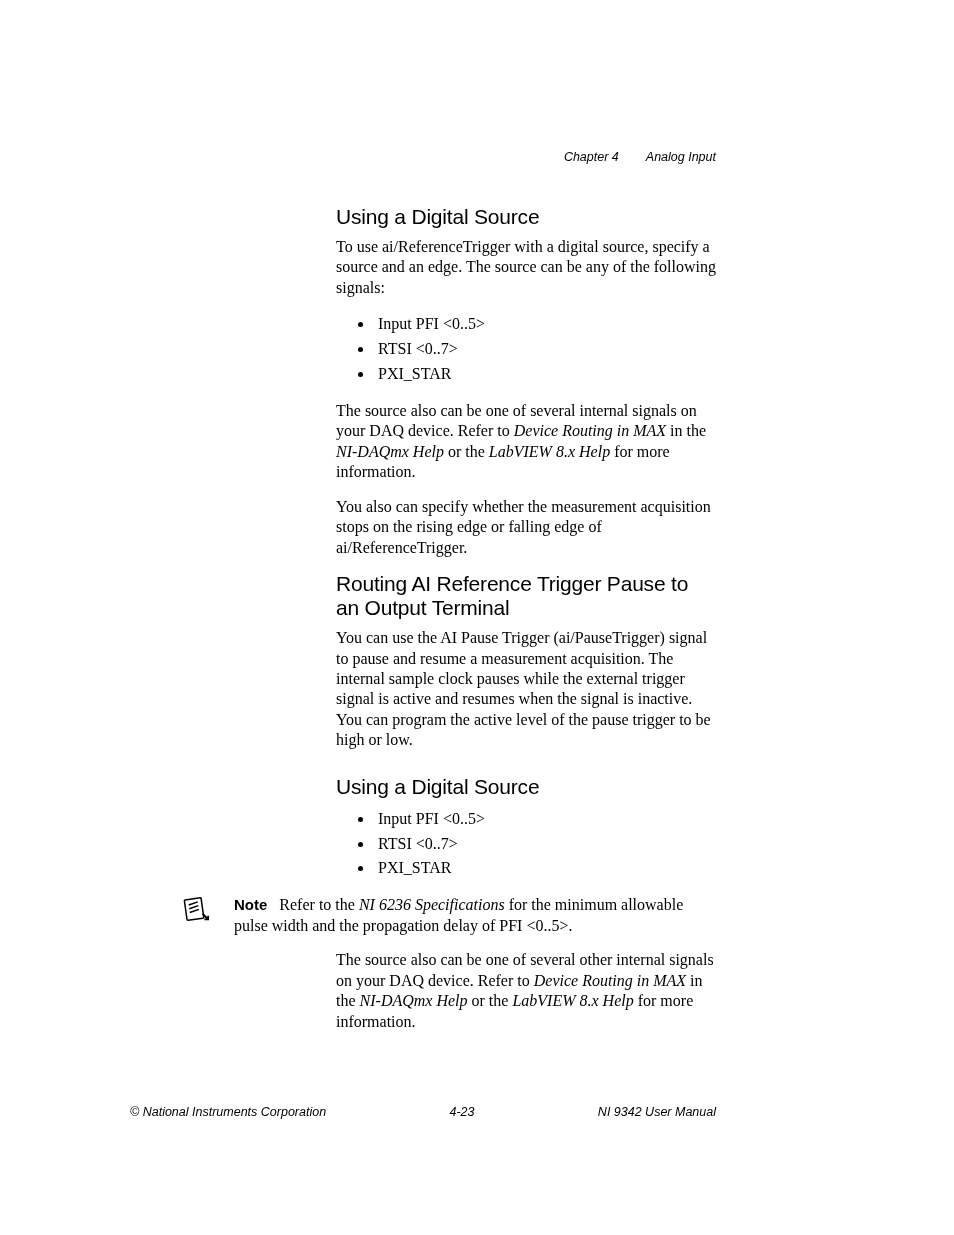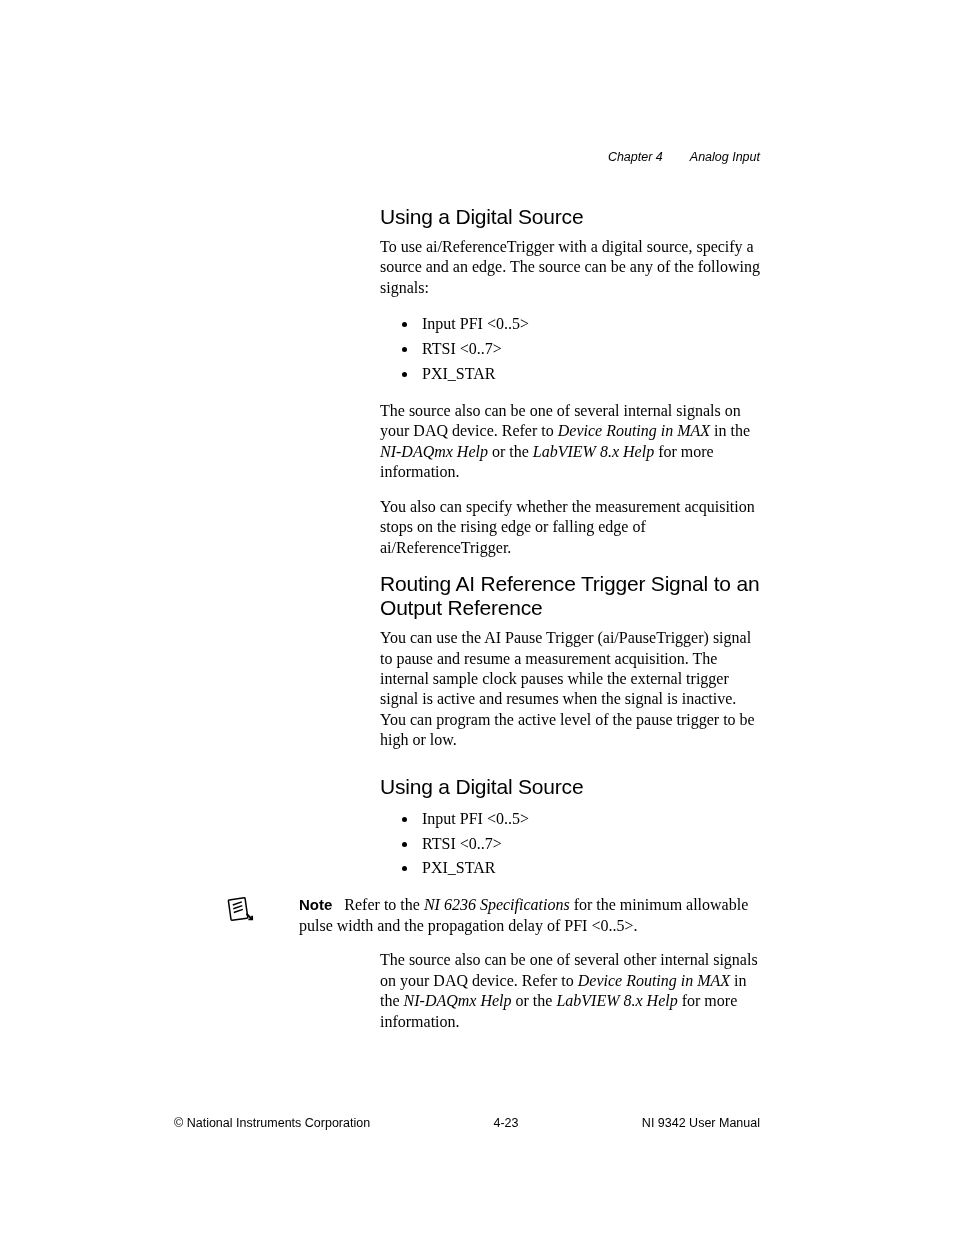--- a/index.html
+++ b/index.html
@@ -8,21 +8,20 @@
     background: #fff;
     font-family: "Times New Roman", Times, serif;
     color: #000;
   }
   .page {
     width: 846px;
     height: 1235px;
     position: relative;
     box-sizing: border-box;
     padding: 150px 130px 8px 170px;
-    margin-left: 44px;
   }
   .running-head {
     position: absolute;
     top: 150px;
     right: 130px;
     font-style: italic;
     font-size: 12.5px;
     font-family: Arial, Helvetica, sans-serif;
   }
   .running-head .chap { margin-right: 24px; }
@@ -63,43 +62,44 @@
     line-height: 1.55;
   }
   ul.bullets li {
     padding-left: 4px;
   }
   .italic { font-style: italic; }
   .note-row {
     display: flex;
     align-items: flex-start;
     margin: 6px 0 14px 0;
-    gap: 35px;
+    gap: 14px;
   }
   .note-icon {
     width: 30px;
     flex: 0 0 30px;
     margin-left: 10px;
   }
   .note-text {
     flex: 1;
     font-size: 16px;
     line-height: 1.28;
     margin-left: 10px;
   }
   .note-label {
     font-family: Arial, Helvetica, sans-serif;
     font-weight: bold;
     font-size: 15px;
   }
   .footer {
     position: absolute;
-    bottom: 105px;
+    bottom: 116px;
     left: 130px;
     right: 130px;
+    font-style: italic;
     font-size: 12.5px;
     font-family: Arial, Helvetica, sans-serif;
     display: flex;
     justify-content: space-between;
   }
   .spacer-top { height: 10px; }
 </style>
 </head>
 <body>
 
@@ -120,21 +120,21 @@
         <li>RTSI &lt;0..7&gt;</li>
         <li>PXI_STAR</li>
       </ul>
       <p class="body">
         <span>The source also can be one of several internal signals on your DAQ device. Refer to </span><span class="italic">Device Routing in MAX</span><span> in the </span><span class="italic">NI-DAQmx Help</span><span> or the </span><span class="italic">LabVIEW 8.x Help</span><span> for more information.</span>
       </p>
       <p class="body">You also can specify whether the measurement acquisition stops on the rising edge or falling edge of ai/ReferenceTrigger.</p>
     </div>
 
     <div class="indent-block">
-      <h2 class="h-sub">Routing AI Reference Trigger Signal to an Output Reference</h2>
+      <h2 class="h-sub">Routing AI Reference Trigger Pause to an Output Terminal</h2>
     </div>
 
     <div class="section-left">
       <div class="indent-block">
         <p class="body">You can use the AI Pause Trigger (ai/PauseTrigger) signal to pause and resume a measurement acquisition. The internal sample clock pauses while the external trigger signal is active and resumes when the signal is inactive. You can program the active level of the pause trigger to be high or low.</p>
       </div>
     </div>
 
     <div class="indent-block">
       <div class="spacer-top"></div>

